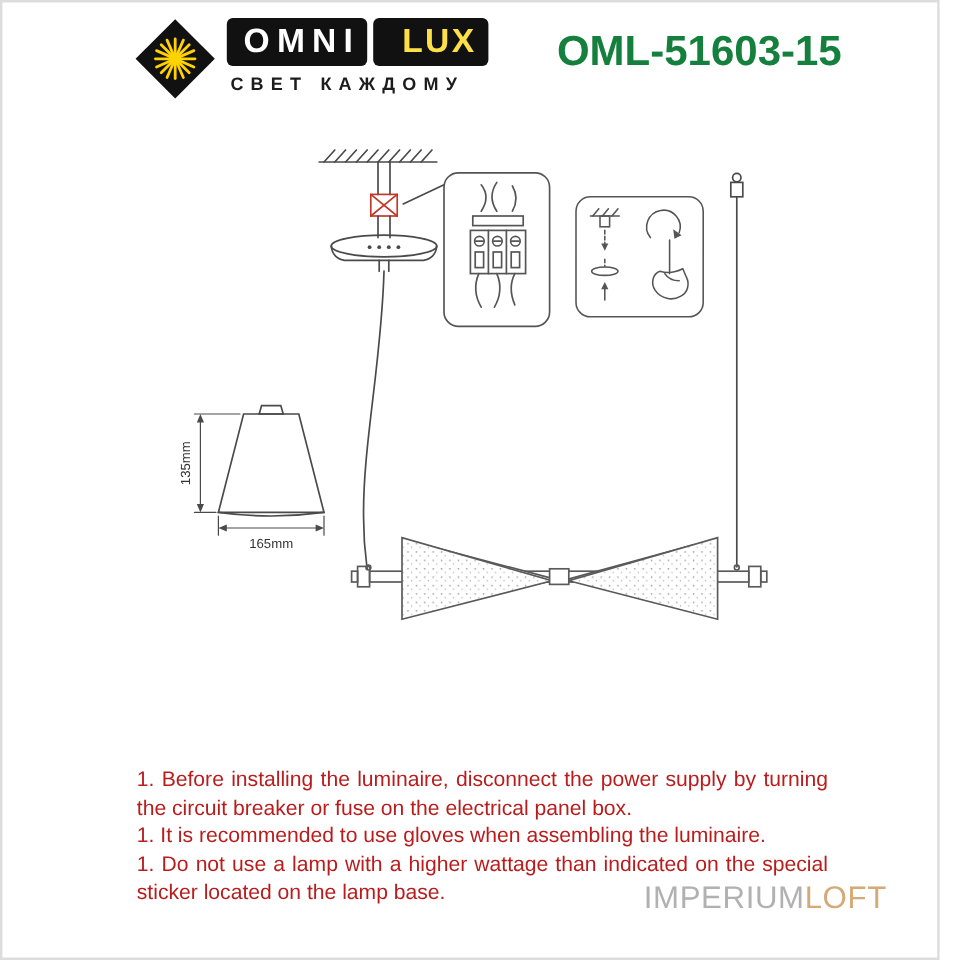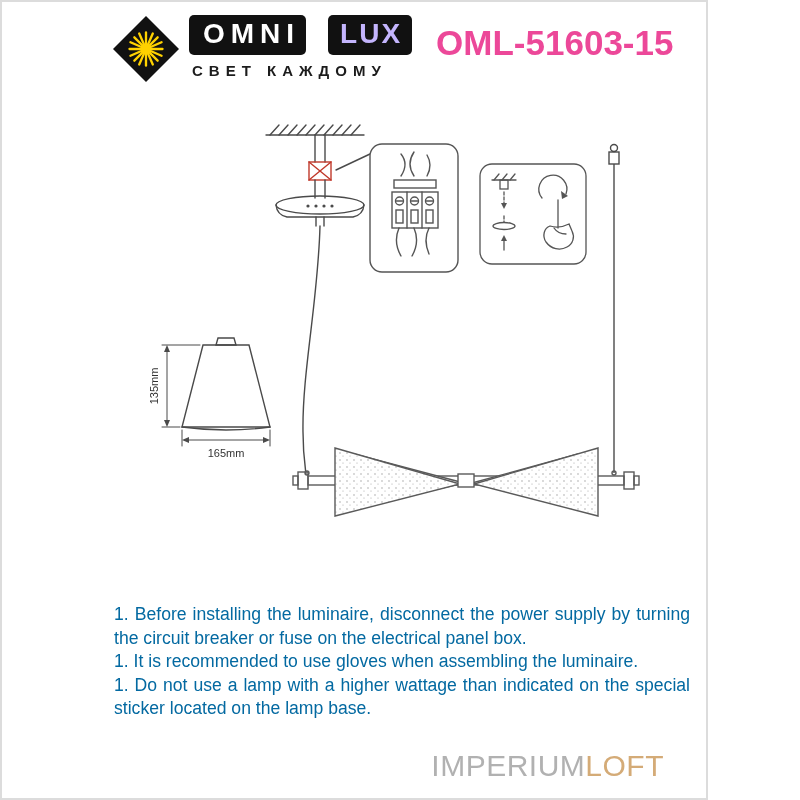--- a/index.html
+++ b/index.html
@@ -1,58 +1,58 @@
 <!DOCTYPE html>
 <html><head>
 <meta charset="utf-8">
 <style>
   * { margin:0; padding:0; box-sizing:border-box; }
   html, body { width:800px; height:800px; background:#fff; }
   body { font-family:"Liberation Sans", sans-serif; color:#111; }
 
   .page {
-    position:relative; width:708px; height:800px;
+    position:relative; width:783px; height:800px;
     background:#ffffff; border:2px solid #dcdcdc; overflow:hidden;
   }
 
   
   .header { position:absolute; top:13px; left:110px; display:flex; align-items:flex-start; }
   .logo { display:flex; align-items:flex-start; }
   .logo-diamond { width:68px; height:68px; flex:0 0 auto; }
   .brand-text { margin-left:9px; }
   .brand-row { display:flex; align-items:stretch; }
   .brand-box {
     background:#111; color:#fff; font-weight:bold; font-size:28px;
     letter-spacing:6px; padding:5px 6px 7px 14px; border-radius:5px; line-height:1;
   }
-  .brand-box.lux { color:#c4b5fd; margin-left:22px; letter-spacing:2px; padding:5px 10px 7px 12px; }
+  .brand-box.lux { color:#fde047; margin-left:5px; letter-spacing:2px; padding:5px 10px 7px 24px; }
   .brand-tagline {
     font-size:15px; font-weight:bold; letter-spacing:6px;
     margin-top:7px; margin-left:3px; color:#1c1c1c; white-space:nowrap;
   }
   .product-code {
-    margin-left:24px; margin-top:8px;
-    font-size:35px; font-weight:bold; color:#ec4899; white-space:nowrap;
+    margin-left:57px; margin-top:8px;
+    font-size:35px; font-weight:bold; color:#15803d; white-space:nowrap;
   }
 
   
   .drawings { position:absolute; left:0; top:0; width:800px; height:800px; }
   .drawings text { font:11px "Liberation Sans", sans-serif; fill:#333; }
 
   
   .instructions {
-    position:absolute; left:112px; top:601px; width:576px;
-    font-size:17.6px; line-height:23.5px; text-align:justify; color:#0369a1;
+    position:absolute; left:112px; top:636px; width:576px;
+    font-size:17.6px; line-height:23.5px; text-align:justify; color:#b91c1c;
   }
   .instructions p { margin:0; }
 
   
   .watermark {
     position:absolute; top:731px; right:42px;
-    font-size:30px; letter-spacing:0.5px; white-space:nowrap; opacity:0.9;margin-top:16px;
+    font-size:26px; letter-spacing:0.5px; white-space:nowrap; opacity:0.9;
   }
   .watermark .wm-gray { color:#a9a9a9; }
   .watermark .wm-accent { color:#d0a269; }
 </style>
 </head>
 <body>
 
 <div class="page">
 
   <div class="header">

